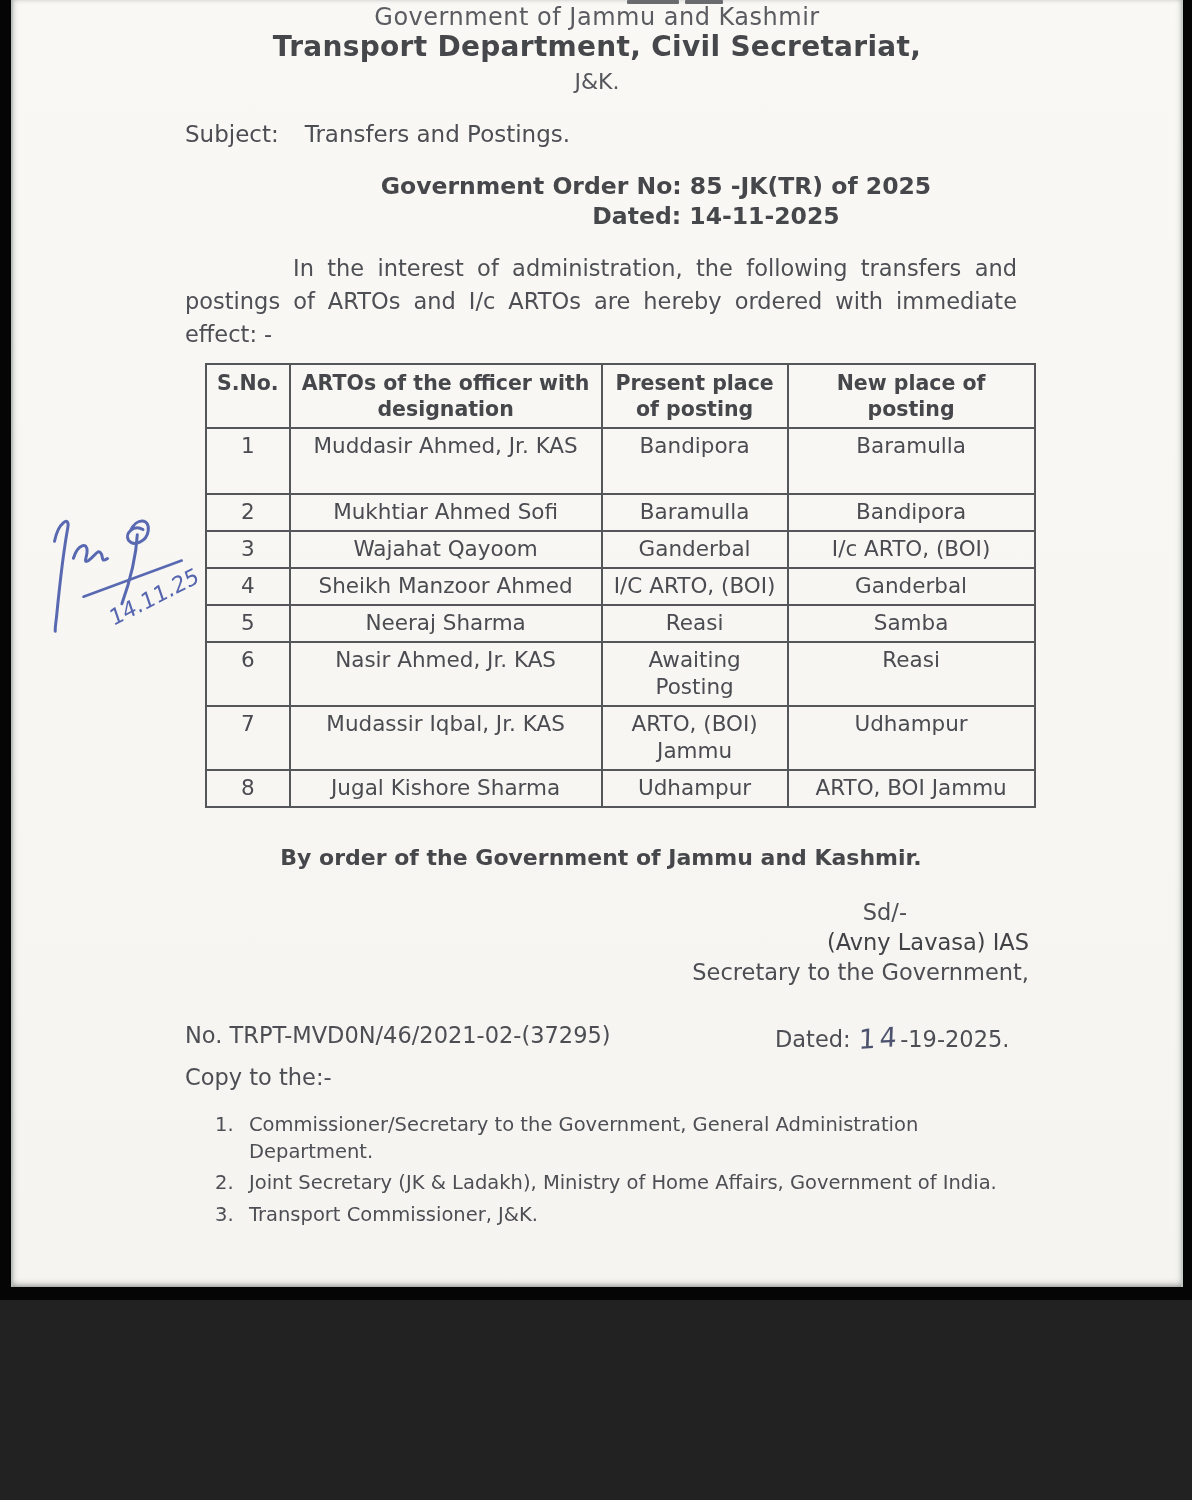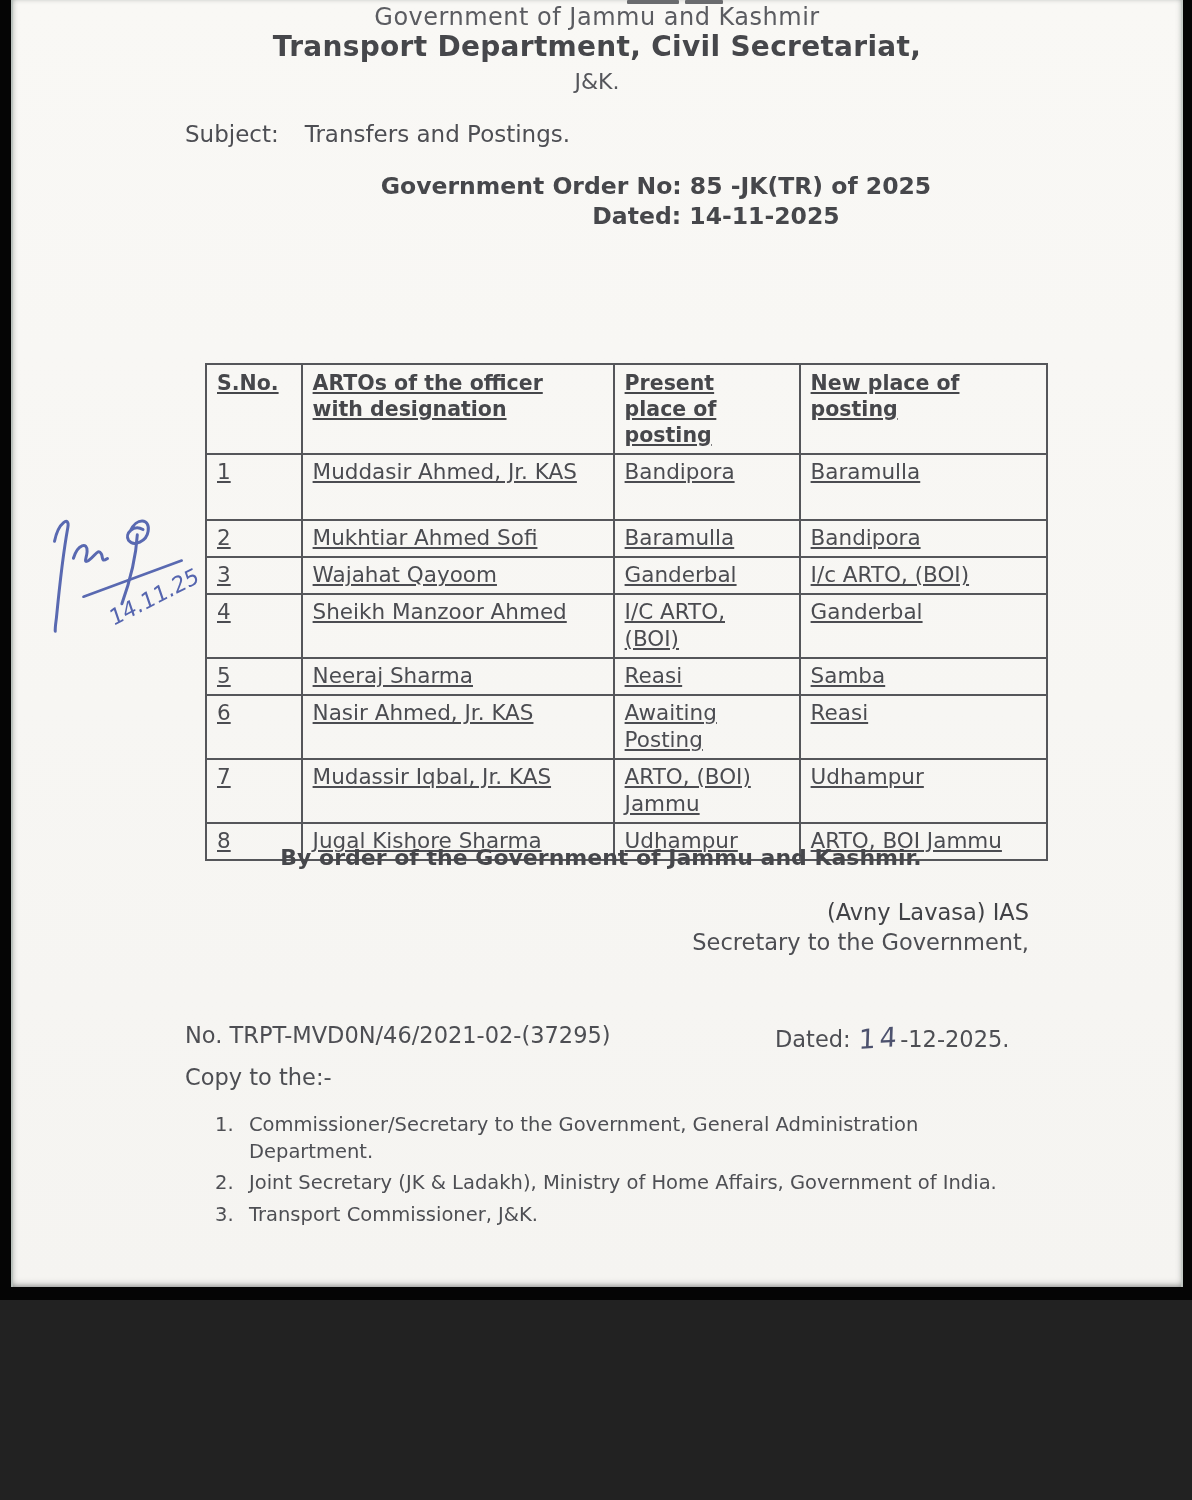--- a/index.html
+++ b/index.html
@@ -36,22 +36,22 @@
 
   .para{font-size:22.5px;line-height:33px;text-align:justify;color:#4e4f54;}
   .intro{left:174px;top:252px;width:832px;text-indent:108px;}
   .relieved{left:174px;top:766px;width:832px;text-indent:132px;word-spacing:4px;}
 
   table.order{
     position:absolute;left:194px;top:363px;border-collapse:collapse;table-layout:fixed;
     font-size:21.5px;color:#4b4c51;
   }
   table.order th,table.order td{
-    border:2px solid #55565a;padding:3px 22px 5px 10px;text-align:left;vertical-align:top;
-    font-weight:normal;line-height:27px;text-decoration:underline;
+    border:2px solid #55565a;padding:3px 10px 5px 10px;text-align:center;vertical-align:top;
+    font-weight:normal;line-height:27px;
   }
   table.order th{font-weight:bold;font-size:20.5px;color:#46474b;line-height:26px;padding-top:5px;}
   tr.tall td{height:56px;}
   tr.mid td{height:22px;}
 
   .byorder{left:174px;top:845px;width:832px;font-size:22px;}
 
   .sig-block{right:154px;top:897px;width:460px;text-align:right;font-size:22.5px;line-height:30px;}
   .sig-sd{padding-right:122px;}
   .sig-name{font-weight:normal;color:#414246;}
@@ -89,20 +89,21 @@
     <div class="abs center lh3">J&amp;K.</div>
     <div class="abs center lh2 bold">Transport Department, Civil Secretariat,</div>
 
     <div class="abs subject">
       <span>Subject:</span><span class="gap"></span><span>Transfers and Postings.</span>
     </div>
 
     <div class="abs center orderno bold">Government Order No: 85 -JK(TR) of 2025</div>
     <div class="abs center orderdate bold">Dated: 14-11-2025</div>
 
+    <div class="abs para intro">In the interest of administration, the following transfers and postings of ARTOs and I/c ARTOs are hereby ordered with immediate effect: -</div>
 
     <table class="order">
       <colgroup>
           <col style="width:75px">
           <col style="width:312px">
           <col style="width:186px">
           <col style="width:247px">
         </colgroup>
       <tbody>
           <tr>
@@ -159,28 +160,29 @@
         <td>Udhampur</td>
         <td>ARTO, BOI Jammu</td>
       </tr>
     </tbody>
       </table>
 
 
     <div class="abs center byorder bold">By order of the Government of Jammu and Kashmir.</div>
 
     <div class="abs sig-block">
+      <div class="sig-sd">Sd/-</div>
       <div class="sig-name">(Avny Lavasa) IAS</div>
       <div>Secretary to the Government,</div>
     </div>
 
     <div class="abs refrow-no">No. TRPT-MVD0N/46/2021-02-(37295)</div>
     <div class="abs refrow-dated">
       <span>Dated:</span>
-      <span class="hand-day">14</span><span>-12-2025.</span>
+      <span class="hand-day">14</span><span>-19-2025.</span>
     </div>
 
     <div class="abs copylabel">Copy to the:-</div>
     <div class="abs copylist">
       <div class="copyitem">
         <span class="num">1.</span>
         <span class="txt">Commissioner/Secretary to the Government, General Administration Department.</span>
       </div>
       <div class="copyitem">
         <span class="num">2.</span>

